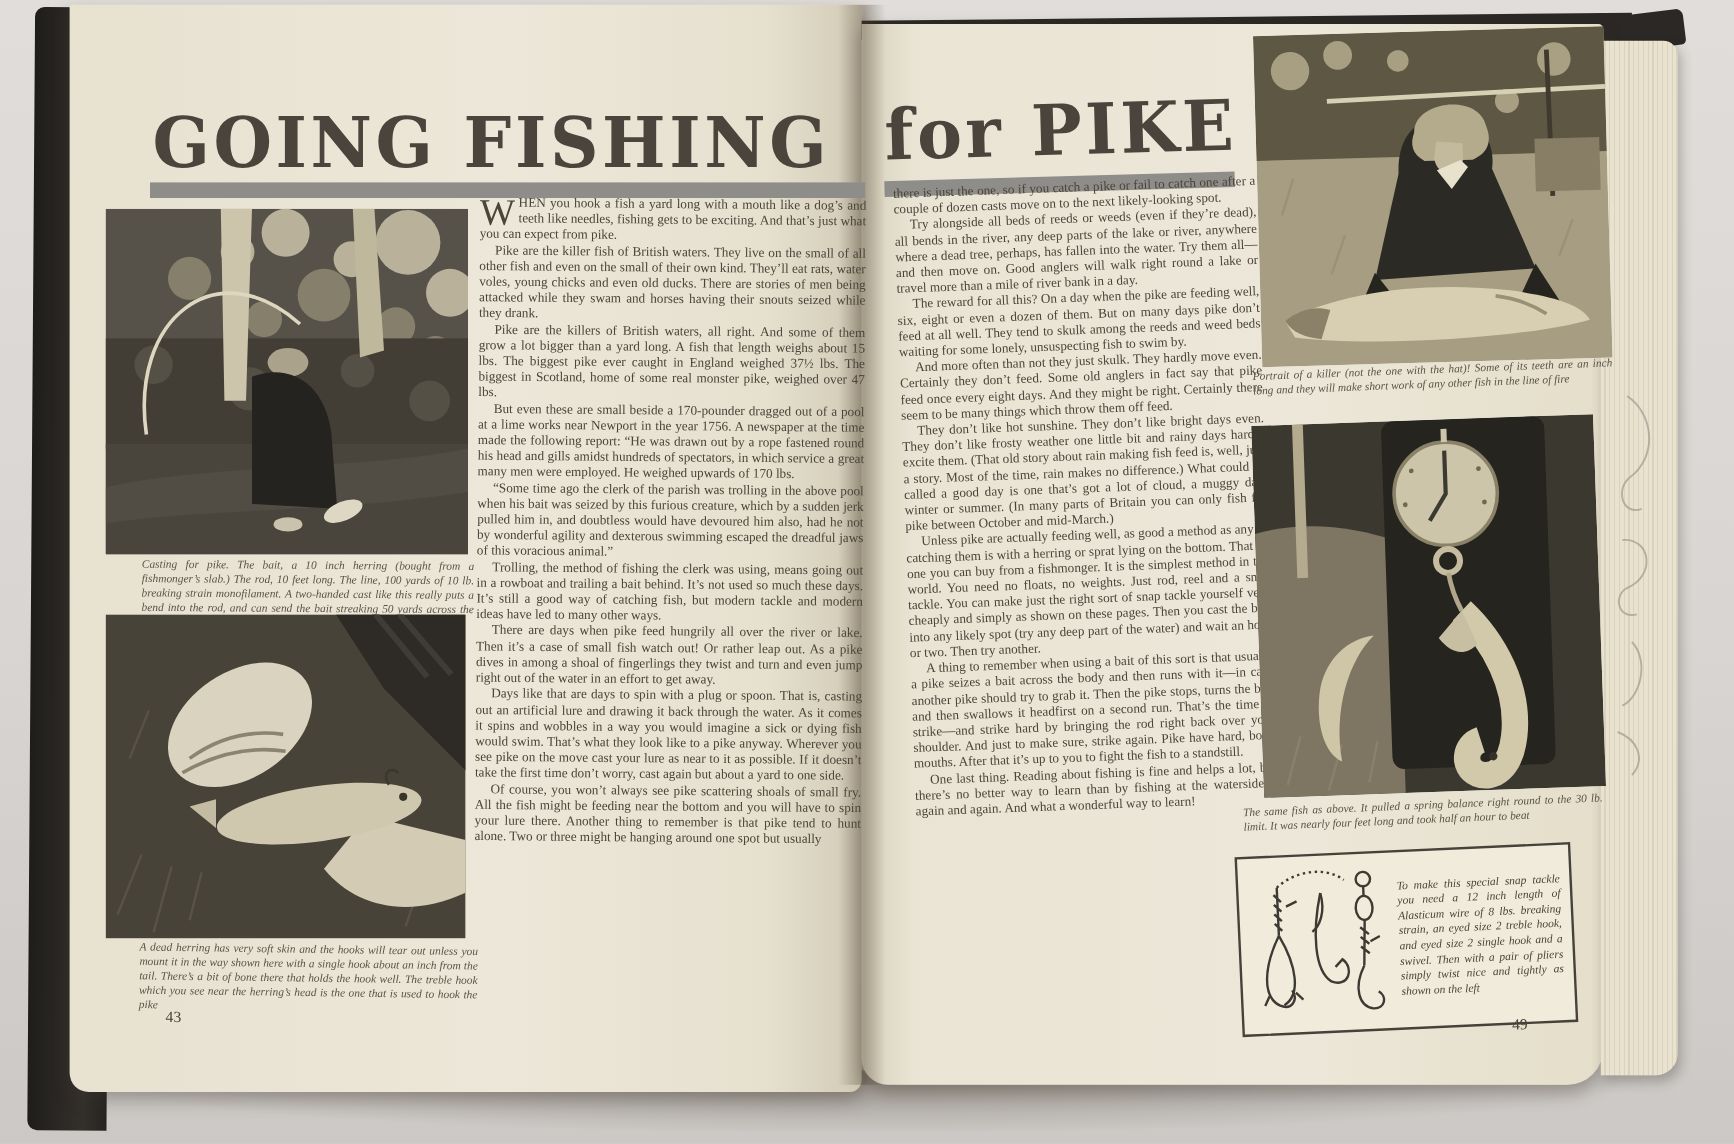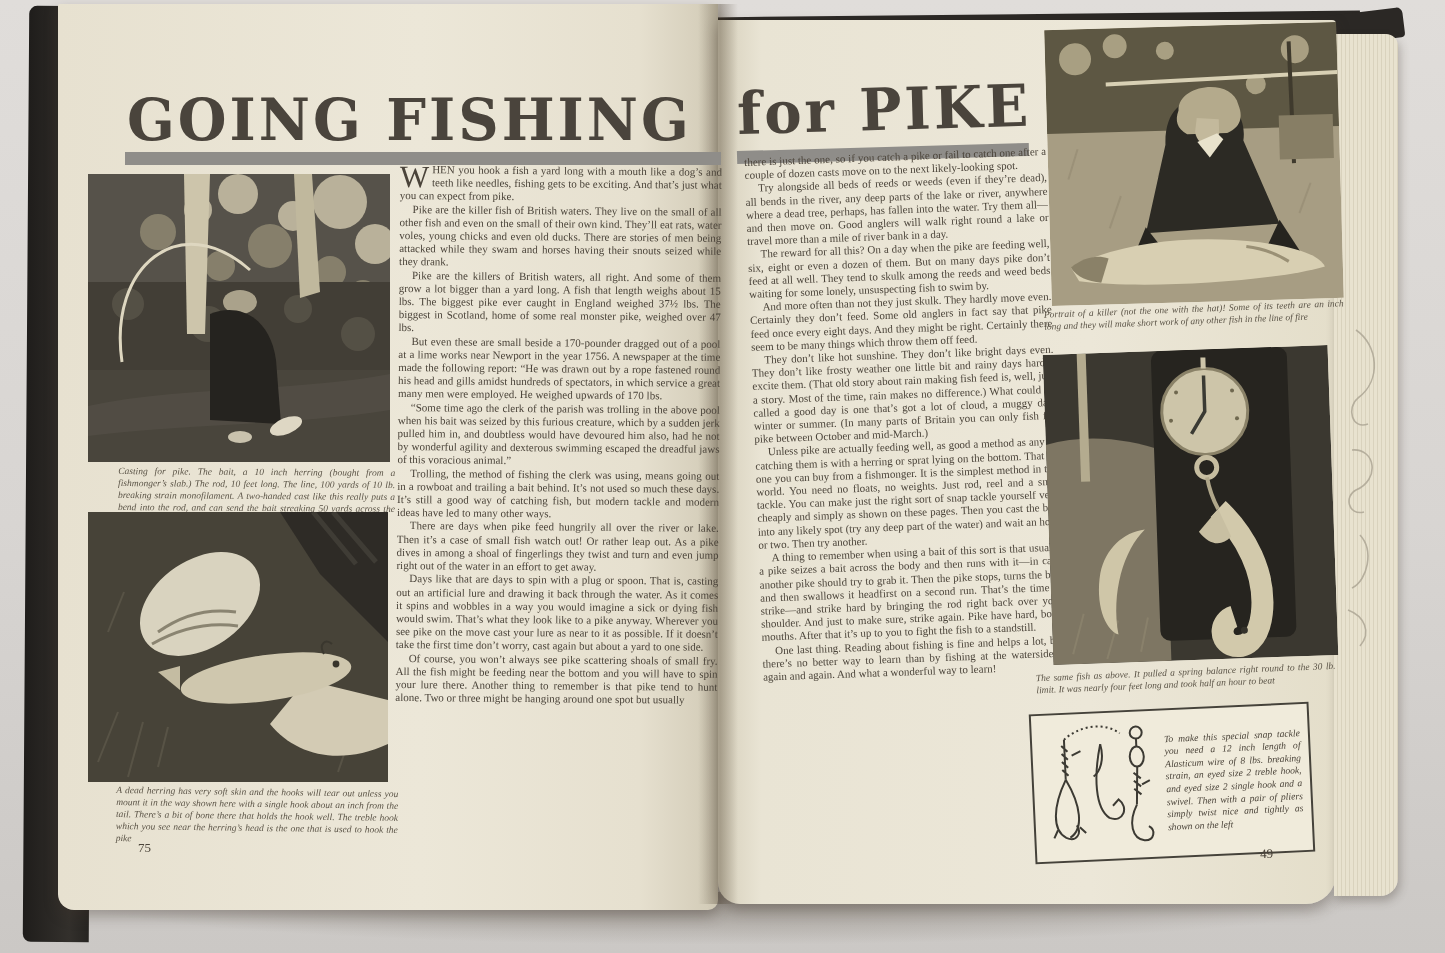--- a/index.html
+++ b/index.html
@@ -161,21 +161,21 @@
     <p><span class="dropcap">W</span><span>HEN you hook a fish a yard long with a mouth like a dog’s and teeth like needles, fishing gets to be exciting. And that’s just what you can expect from pike.</span></p>
     <p class="indent">Pike are the killer fish of British waters. They live on the small of all other fish and even on the small of their own kind. They’ll eat rats, water voles, young chicks and even old ducks. There are stories of men being attacked while they swam and horses having their snouts seized while they drank.</p>
     <p class="indent">Pike are the killers of British waters, all right. And some of them grow a lot bigger than a yard long. A fish that length weighs about 15 lbs. The biggest pike ever caught in England weighed 37½ lbs. The biggest in Scotland, home of some real monster pike, weighed over 47 lbs.</p>
     <p class="indent">But even these are small beside a 170-pounder dragged out of a pool at a lime works near Newport in the year 1756. A newspaper at the time made the following report: “He was drawn out by a rope fastened round his head and gills amidst hundreds of spectators, in which service a great many men were employed. He weighed upwards of 170 lbs.</p>
     <p class="indent">“Some time ago the clerk of the parish was trolling in the above pool when his bait was seized by this furious creature, which by a sudden jerk pulled him in, and doubtless would have devoured him also, had he not by wonderful agility and dexterous swimming escaped the dreadful jaws of this voracious animal.”</p>
     <p class="indent">Trolling, the method of fishing the clerk was using, means going out in a rowboat and trailing a bait behind. It’s not used so much these days. It’s still a good way of catching fish, but modern tackle and modern ideas have led to many other ways.</p>
     <p class="indent">There are days when pike feed hungrily all over the river or lake. Then it’s a case of small fish watch out! Or rather leap out. As a pike dives in among a shoal of fingerlings they twist and turn and even jump right out of the water in an effort to get away.</p>
     <p class="indent">Days like that are days to spin with a plug or spoon. That is, casting out an artificial lure and drawing it back through the water. As it comes it spins and wobbles in a way you would imagine a sick or dying fish would swim. That’s what they look like to a pike anyway. Wherever you see pike on the move cast your lure as near to it as possible. If it doesn’t take the first time don’t worry, cast again but about a yard to one side.</p>
     <p class="indent">Of course, you won’t always see pike scattering shoals of small fry. All the fish might be feeding near the bottom and you will have to spin your lure there. Another thing to remember is that pike tend to hunt alone. Two or three might be hanging around one spot but usually</p>
   </div>
-  <div class="pagenum pagenum-left">75</div>
+  <div class="pagenum pagenum-left">43</div>
 
   <div class="col col-right">
     <p>there is just the one, so if you catch a pike or fail to catch one after a couple of dozen casts move on to the next likely-looking spot.</p>
     <p class="indent">Try alongside all beds of reeds or weeds (even if they’re dead), all bends in the river, any deep parts of the lake or river, anywhere where a dead tree, perhaps, has fallen into the water. Try them all—and then move on. Good anglers will walk right round a lake or travel more than a mile of river bank in a day.</p>
     <p class="indent">The reward for all this? On a day when the pike are feeding well, six, eight or even a dozen of them. But on many days pike don’t feed at all well. They tend to skulk among the reeds and weed beds waiting for some lonely, unsuspecting fish to swim by.</p>
     <p class="indent">And more often than not they just skulk. They hardly move even. Certainly they don’t feed. Some old anglers in fact say that pike feed once every eight days. And they might be right. Certainly there seem to be many things which throw them off feed.</p>
     <p class="indent">They don’t like hot sunshine. They don’t like bright days even. They don’t like frosty weather one little bit and rainy days hardly excite them. (That old story about rain making fish feed is, well, just a story. Most of the time, rain makes no difference.) What could be called a good day is one that’s got a lot of cloud, a muggy day, winter or summer. (In many parts of Britain you can only fish for pike between October and mid-March.)</p>
     <p class="indent">Unless pike are actually feeding well, as good a method as any of catching them is with a herring or sprat lying on the bottom. That is, one you can buy from a fishmonger. It is the simplest method in the world. You need no floats, no weights. Just rod, reel and a snap tackle. You can make just the right sort of snap tackle yourself very cheaply and simply as shown on these pages. Then you cast the bait into any likely spot (try any deep part of the water) and wait an hour or two. Then try another.</p>
     <p class="indent">A thing to remember when using a bait of this sort is that usually a pike seizes a bait across the body and then runs with it—in case another pike should try to grab it. Then the pike stops, turns the bait and then swallows it headfirst on a second run. That’s the time to strike—and strike hard by bringing the rod right back over your shoulder. And just to make sure, strike again. Pike have hard, bony mouths. After that it’s up to you to fight the fish to a standstill.</p>
     <p class="indent">One last thing. Reading about fishing is fine and helps a lot, but there’s no better way to learn than by fishing at the waterside—again and again. And what a wonderful way to learn!</p>

